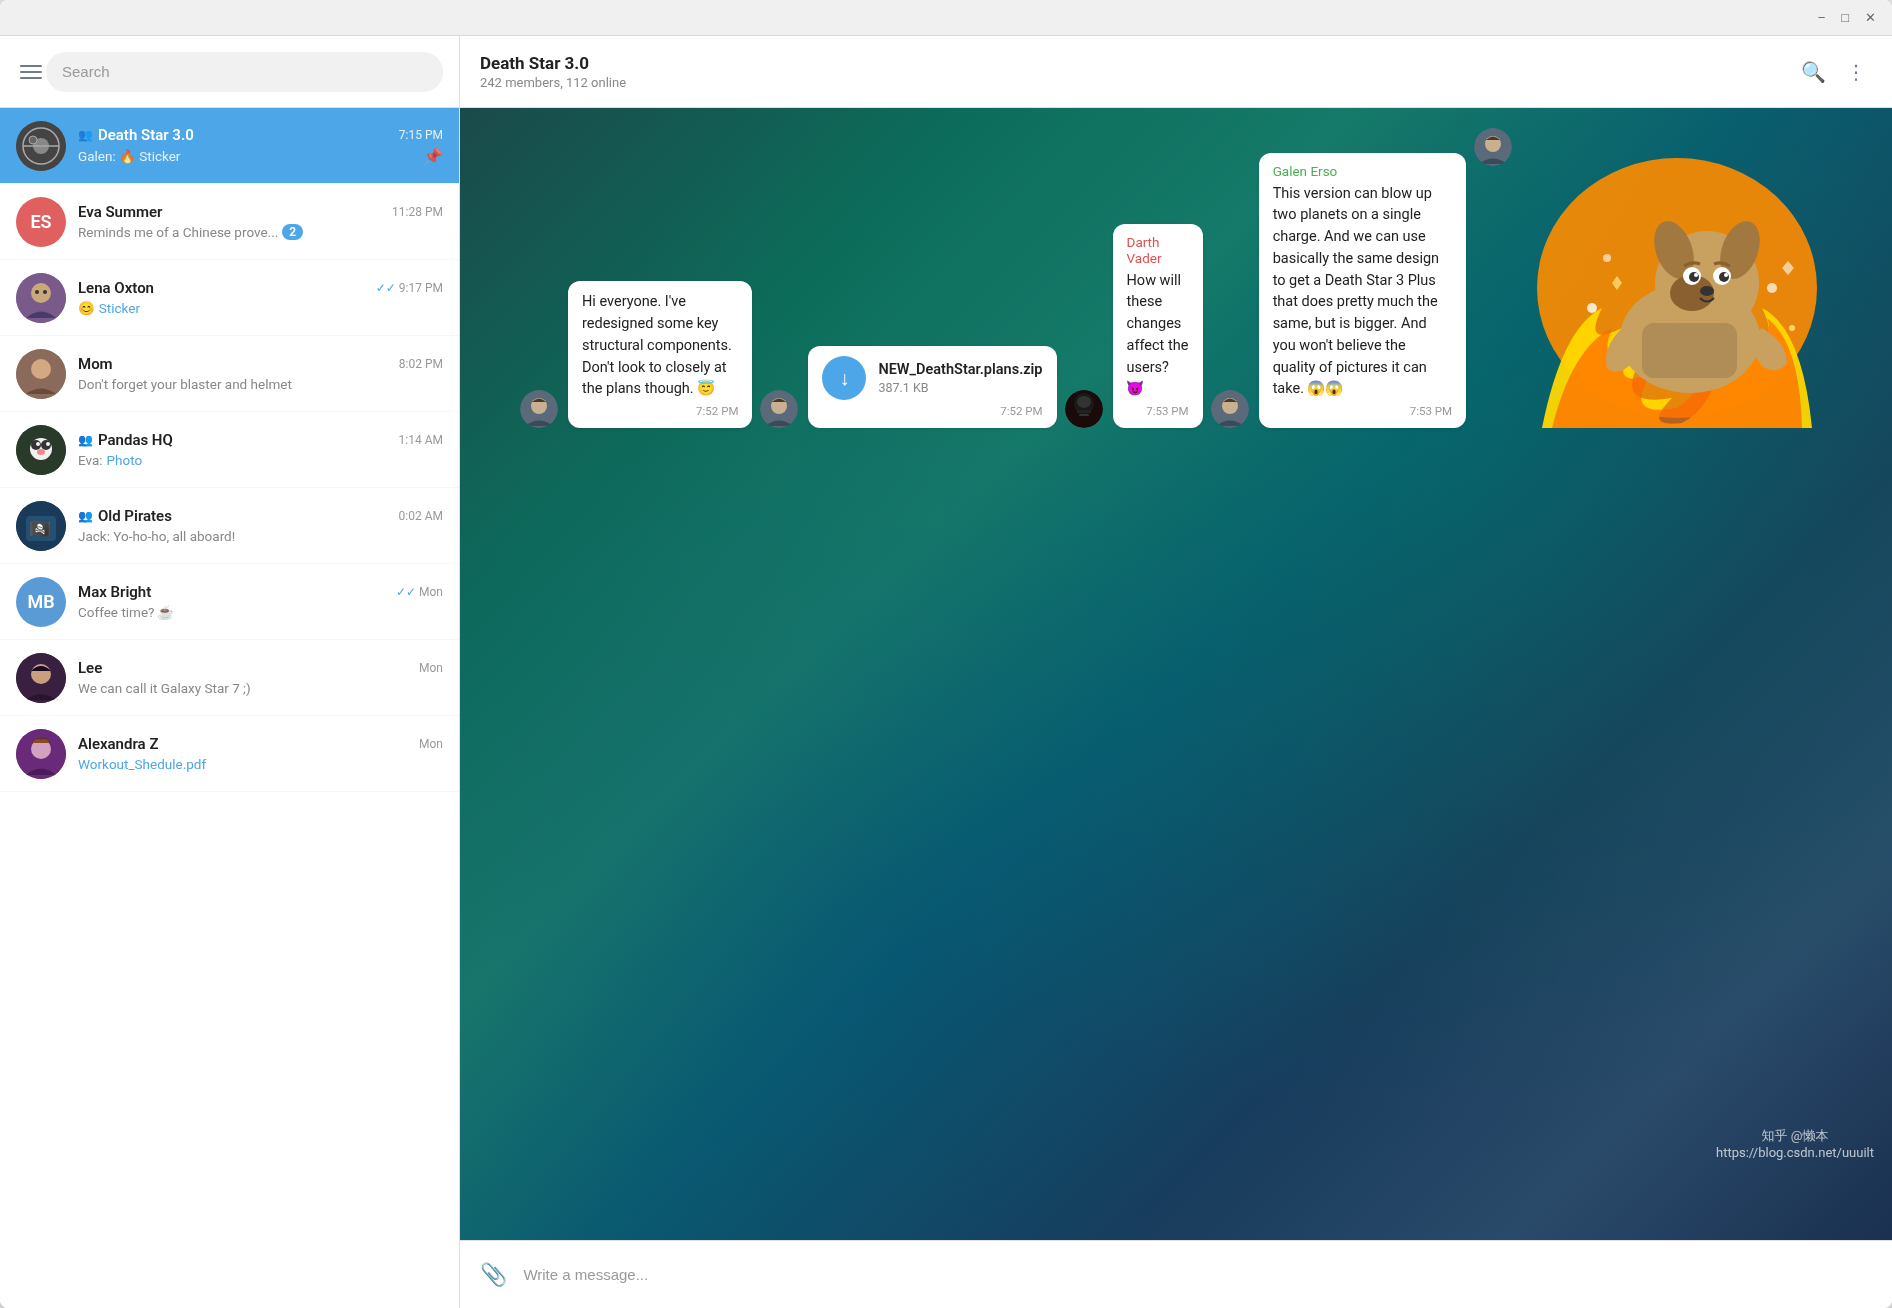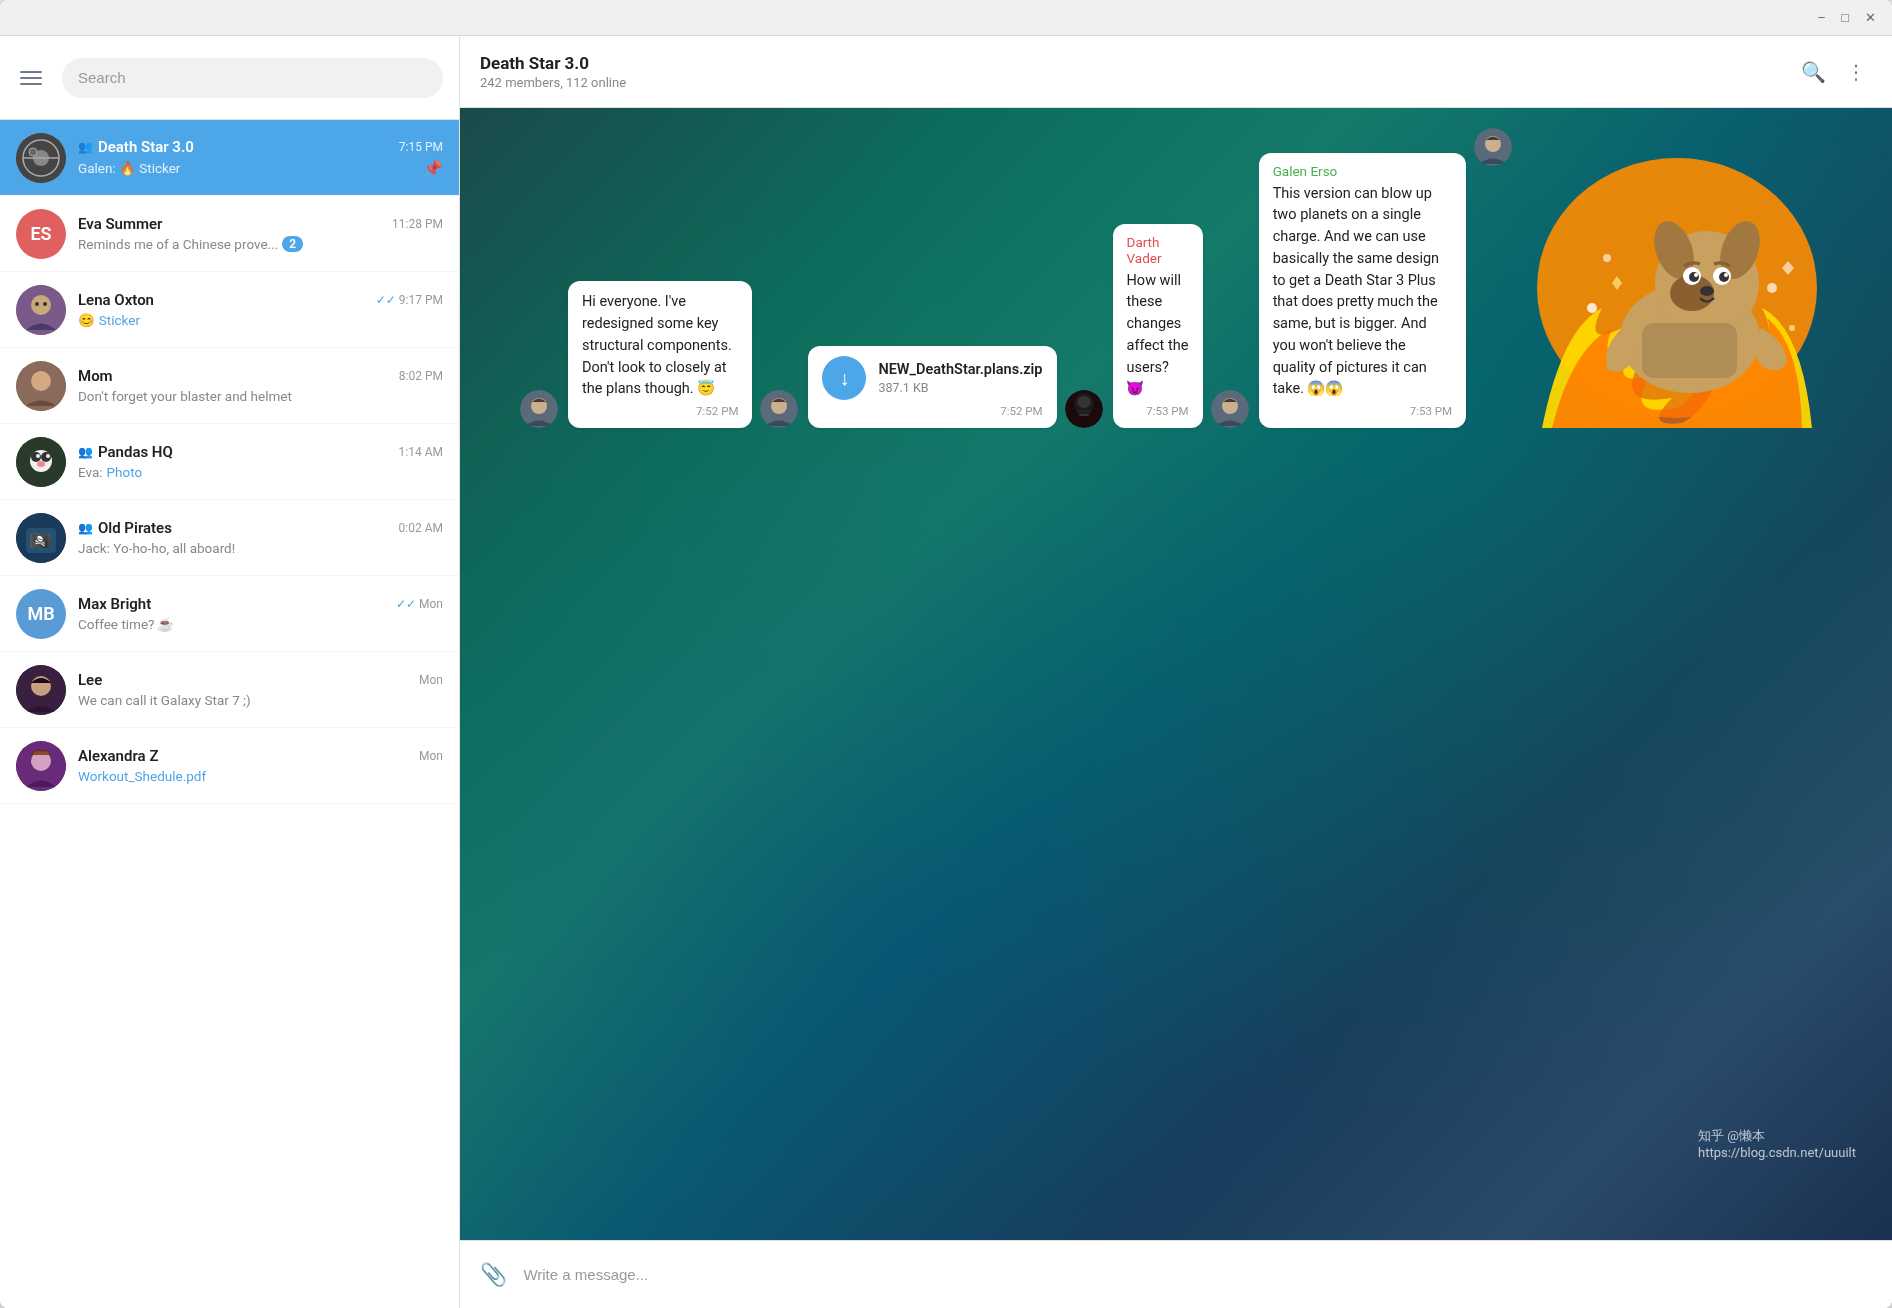--- a/index.html
+++ b/index.html
@@ -10,21 +10,21 @@
     .titlebar { height: 36px; background: #f0f0f0; display: flex; align-items: center; justify-content: flex-end; padding: 0 12px; gap: 8px; border-bottom: 1px solid #d8d8d8; flex-shrink: 0; }
     .titlebar-spacer { flex: 1; }
     .titlebar-controls { display: flex; gap: 8px; }
     .win-btn { background: none; border: none; font-size: 13px; color: #666; cursor: pointer; padding: 2px 4px; }
 
     
     .app { display: flex; flex: 1; overflow: hidden; }
 
     
     .sidebar { width: 460px; flex-shrink: 0; display: flex; flex-direction: column; border-right: 1px solid #e0e0e0; background: #fff; }
-    .sidebar-header { height: 84px; display: flex; align-items: center; padding: 0 16px; gap: 16px; border-bottom: 1px solid #e0e0e0; background: #fff; flex-shrink: 0; }
+    .sidebar-header { height: 72px; display: flex; align-items: center; padding: 0 16px; border-bottom: 1px solid #e0e0e0; background: #fff; flex-shrink: 0; }
     .hamburger-btn { background: none; border: none; cursor: pointer; padding: 4px; color: #707a8c; }
     .hamburger-icon { display: flex; flex-direction: column; gap: 4px; width: 22px; }
     .hamburger-line { height: 2px; background: #707a8c; border-radius: 1px; }
     .search-input { flex: 1; height: 40px; border: none; background: #f1f1f1; border-radius: 20px; padding: 0 16px; font-size: 15px; color: #333; outline: none; }
     .search-input::placeholder { color: #999; }
 
     
     .chat-list { flex: 1; overflow-y: auto; }
     .chat-item { display: flex; align-items: center; padding: 10px 16px; cursor: pointer; border-bottom: 1px solid #f5f5f5; gap: 12px; min-height: 76px; }
     .chat-item.active { background: #4da6e8; }
@@ -75,21 +75,21 @@
     .file-name { font-size: 14.5px; font-weight: 600; color: #222; }
     .file-size { font-size: 12.5px; color: #888; margin-top: 2px; }
 
     
     .message-input-area { height: 68px; background: #fff; border-top: 1px solid #e0e0e0; display: flex; align-items: center; padding: 0 16px; gap: 12px; flex-shrink: 0; z-index: 10; }
     .attach-btn { background: none; border: none; cursor: pointer; color: #707a8c; font-size: 22px; padding: 4px; }
     .message-input { flex: 1; border: none; outline: none; font-size: 15px; color: #333; background: transparent; }
     .message-input::placeholder { color: #999; }
 
     
-    .watermark { position: absolute; bottom: 80px; right: 36px; font-size: 13px; color: rgba(255,255,255,0.7); z-index: 5; text-align: left; }
+    .watermark { position: absolute; bottom: 80px; right: 18px; font-size: 13px; color: rgba(255,255,255,0.7); z-index: 5; text-align: center; }
 
     
     .sticker-scene { width: 310px; height: 300px; border-radius: 12px; overflow: hidden; }
   </style>
 </head>
 <body>
 
 <div class="window">
 
   <div class="titlebar">

